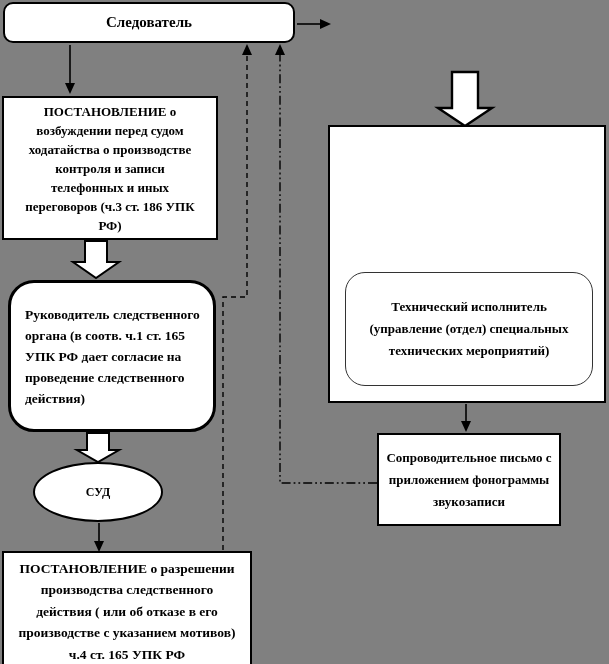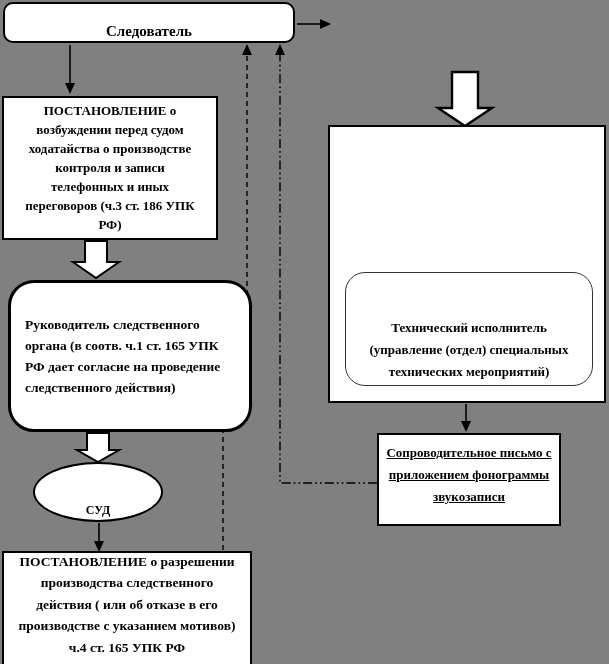--- a/index.html
+++ b/index.html
@@ -21,38 +21,38 @@
     left: 0; top: 0;
     width: 609px; height: 664px;
   }
   .node {
     position: absolute;
     box-sizing: border-box;
     background: #ffffff;
     border: 2px solid #000000;
     text-align: center;
     display: flex;
-    align-items: flex-end;
+    align-items: center;
     justify-content: center;
     font-size: 13px;
     line-height: 19px;
   }
   .node .txt { display: block; width: 100%; }
 
   .investigator {
     left: 3px; top: 2px; width: 292px; height: 41px;
     border-radius: 10px;
     font-size: 15px;
   }
   .petition {
     left: 2px; top: 96px; width: 216px; height: 144px;
     padding: 4px 16px;
   }
   .headbody {
-    left: 8px; top: 280px; width: 244px; height: 152px;
+    left: 8px; top: 280px; width: 208px; height: 152px;
     border-radius: 26px;
     border-width: 3px;
     text-align: left;
     padding: 6px 8px 6px 14px;
     line-height: 21px;
     font-size: 13.5px;
     align-items: center;
   }
   .court {
     left: 33px; top: 462px; width: 130px; height: 60px;
@@ -82,21 +82,20 @@
     left: 345px; top: 272px; width: 248px; height: 114px;
     border: 1.4px solid #333333;
     border-radius: 20px;
     line-height: 22px;
     padding: 2px 11px;
   }
   .coverletter {
     left: 377px; top: 433px; width: 184px; height: 93px;
     line-height: 22px;
     padding: 16px 6px;
-    text-decoration: underline;
   }
 </style>
 </head>
 <body>
 
 <div class="canvas">
 
   <svg class="connectors" viewBox="0 0 609 664" xmlns="http://www.w3.org/2000/svg">
 
     <g stroke="#000" stroke-width="1.6" fill="#000">

